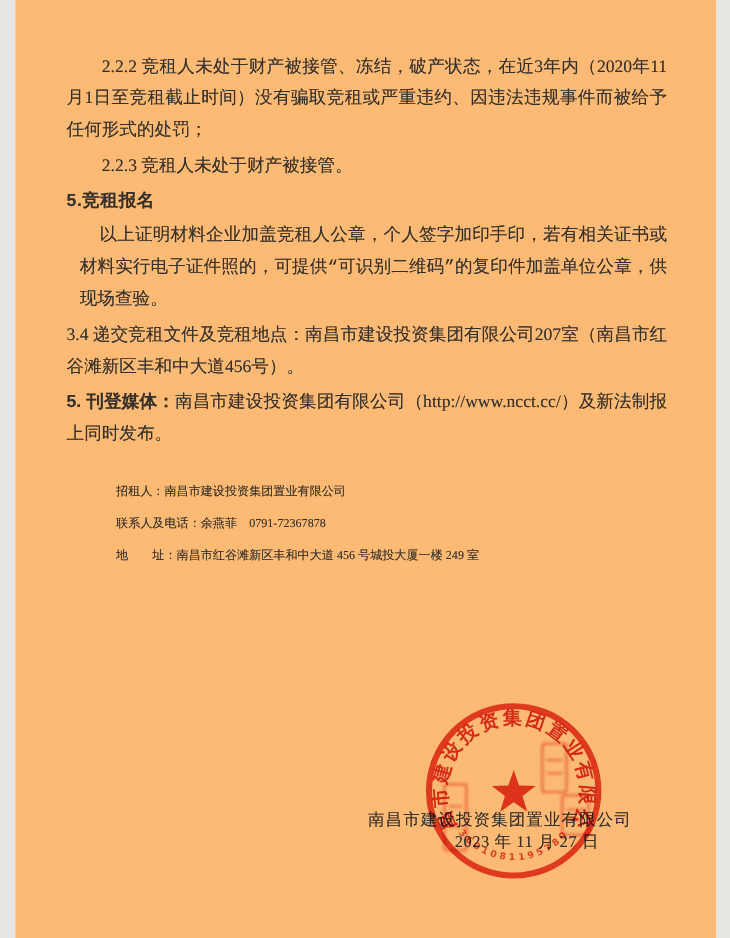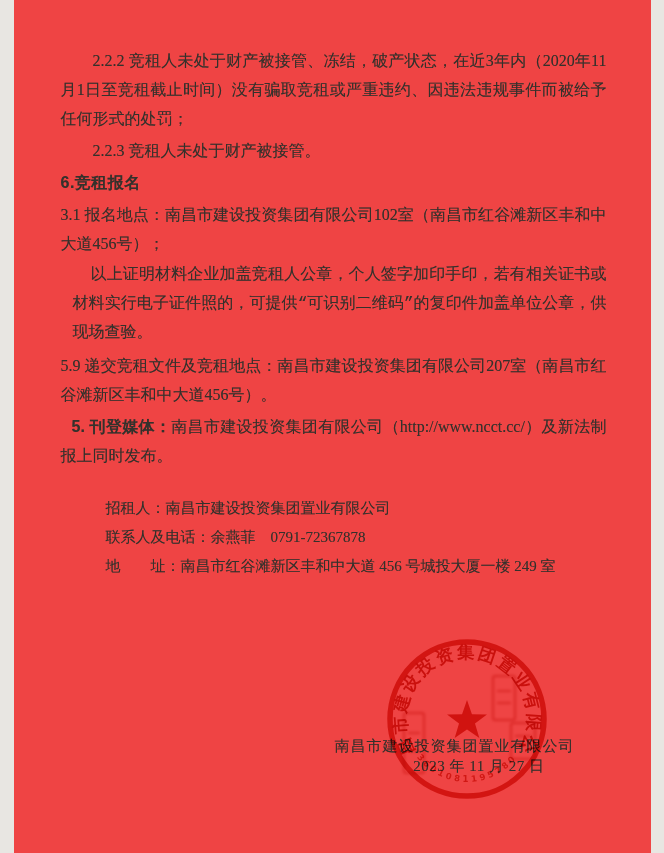--- a/index.html
+++ b/index.html
@@ -1,20 +1,20 @@
 <!DOCTYPE html>
 <html><head>
 <meta charset="utf-8">
 <style>
   html,body{margin:0;padding:0;background:#e8e6e2;}
   .page{
     position:relative;
     width:637px;height:853px;
     margin:0 auto;
-    background:#ef4444;
+    background:#fdba74;
     overflow:hidden;
     font-family:"Liberation Serif","DejaVu Serif",serif;
     color:#34312c;
   }
   .body-text{
     position:absolute;
     left:47px;top:46px;right:44px;
     font-size:16px;
     line-height:29px;
     text-align:justify;
@@ -24,26 +24,25 @@
   .indent2{text-indent:32px;}
   .note-block{margin-left:12px;text-indent:18px;font-family:Liberation Mono, monospace;}
   .heading{
     font-weight:bold;
     font-family:"Liberation Sans","DejaVu Sans",sans-serif;
     letter-spacing:.5px;
   }
   .bold-label{
     font-weight:bold;
     font-family:"Liberation Sans","DejaVu Sans",sans-serif;
-    margin-left:11px;
   }
   .contact-block{
     margin-top:24px;
     padding-left:45px;
-    font-size:15px;
+    font-size:11px;
     line-height:29px;
     text-align:left;
   }
   .contact-line{margin:0;}
   .signature{
     position:absolute;
     top:736px;left:0;right:44px;
     text-align:right;
     font-size:15px;
     line-height:20px;
@@ -81,24 +80,23 @@
   }
 </style>
 </head>
 <body>
 
 <div class="page">
 
   <div class="body-text">
     <p class="para indent2">2.2.2 竞租人未处于财产被接管、冻结，破产状态，在近3年内（2020年11月1日至竞租截止时间）没有骗取竞租或严重违约、因违法违规事件而被给予任何形式的处罚；</p>
     <p class="para indent2">2.2.3 竞租人未处于财产被接管。</p>
-    <p class="para heading">6.竞租报名</p>
-    <p class="para">3.1 报名地点：南昌市建设投资集团有限公司102室（南昌市红谷滩新区丰和中大道456号）；</p>
+    <p class="para heading">5.竞租报名</p>
     <p class="para note-block">以上证明材料企业加盖竞租人公章，个人签字加印手印，若有相关证书或材料实行电子证件照的，可提供“可识别二维码”的复印件加盖单位公章，供现场查验。</p>
-    <p class="para">5.9 递交竞租文件及竞租地点：南昌市建设投资集团有限公司207室（南昌市红谷滩新区丰和中大道456号）。</p>
+    <p class="para">3.4 递交竞租文件及竞租地点：南昌市建设投资集团有限公司207室（南昌市红谷滩新区丰和中大道456号）。</p>
     <p class="para"><span class="bold-label">5. 刊登媒体：</span><span>南昌市建设投资集团有限公司（http://www.ncct.cc/）及新法制报上同时发布。</span></p>
 
     <div class="contact-block">
       <p class="contact-line">招租人：南昌市建设投资集团置业有限公司</p>
       <p class="contact-line">联系人及电话：余燕菲　0791-72367878</p>
       <p class="contact-line">地　　址：南昌市红谷滩新区丰和中大道 456 号城投大厦一楼 249 室</p>
     </div>
   </div>
 
   <div class="signature">

